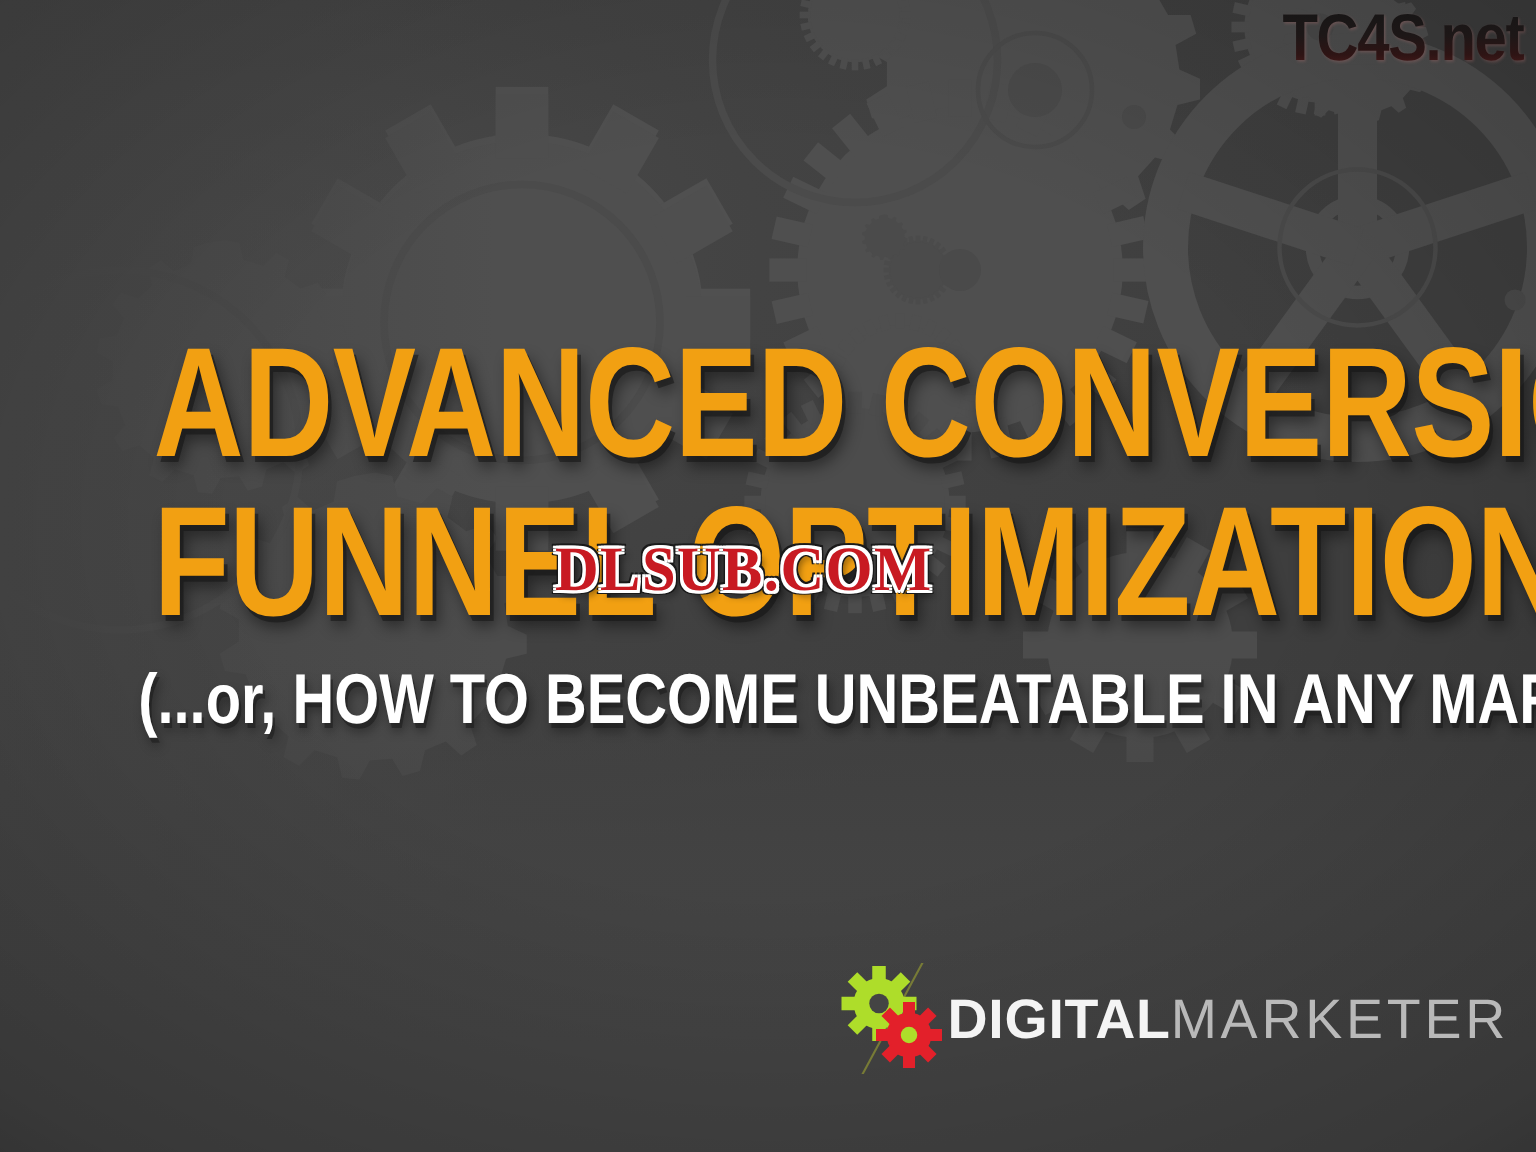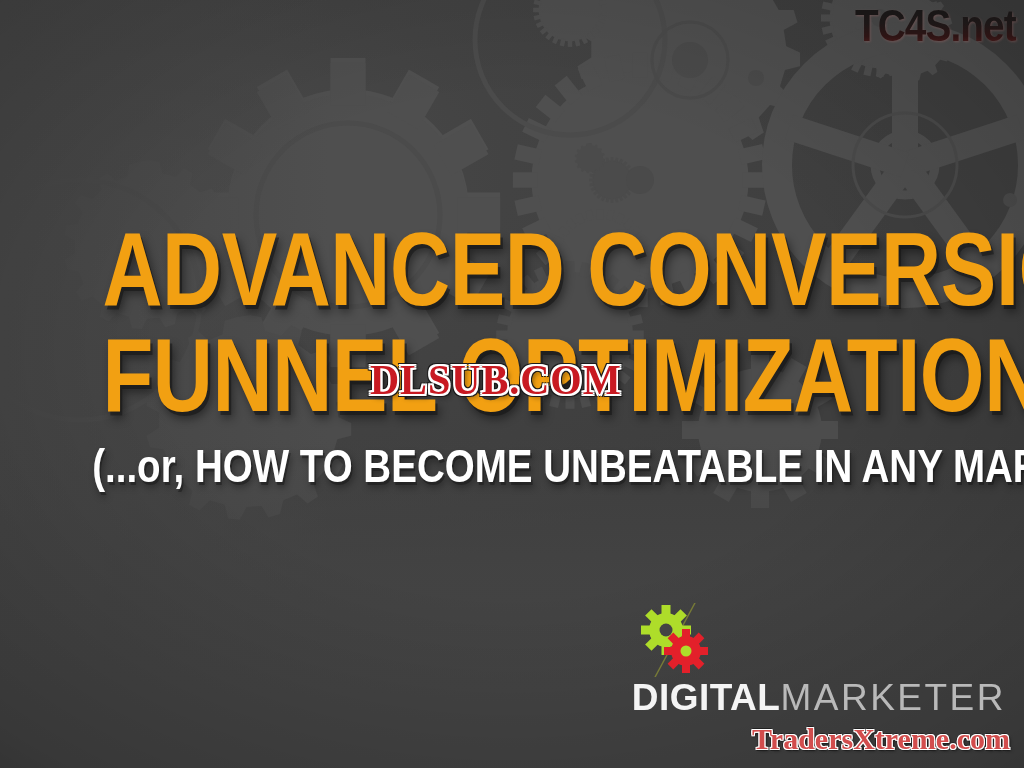--- a/index.html
+++ b/index.html
@@ -138,24 +138,23 @@
     filter: drop-shadow(1px 1px 1px rgba(200,120,120,0.28));
     user-select: none;
   }
 
   
   .dm-logo {
     position: absolute;
     right: 18px;
     bottom: 52px;
     display: flex;
-    align-items: flex-start;
+    align-items: center;
     gap: 2px;
     user-select: none;
-    flex-direction: column;
   }
   .dm-gears { width: 78px; height: 74px; display: block; flex: 0 0 auto; }
   .dm-word {
     font-family: "Liberation Sans", sans-serif;
     font-size: 37px;
     line-height: 1;
     white-space: nowrap;
     margin-left: -6px;
   }
   .dm-word .bold {
@@ -396,15 +395,14 @@
           <rect x="-4" y="-22" width="8" height="9" transform="rotate(315)"></rect>
         </g>
         <circle r="5.5" fill="#AEDD2A"></circle>
       </g>
     </svg>
     <div class="dm-word">
       <span class="bold">DIGITAL</span><span class="light">MARKETER</span>
     </div>
   </div>
 
-  <div class="txtreme">TradersXtreme.com</div>
 
 </div>
 
 </body></html>

